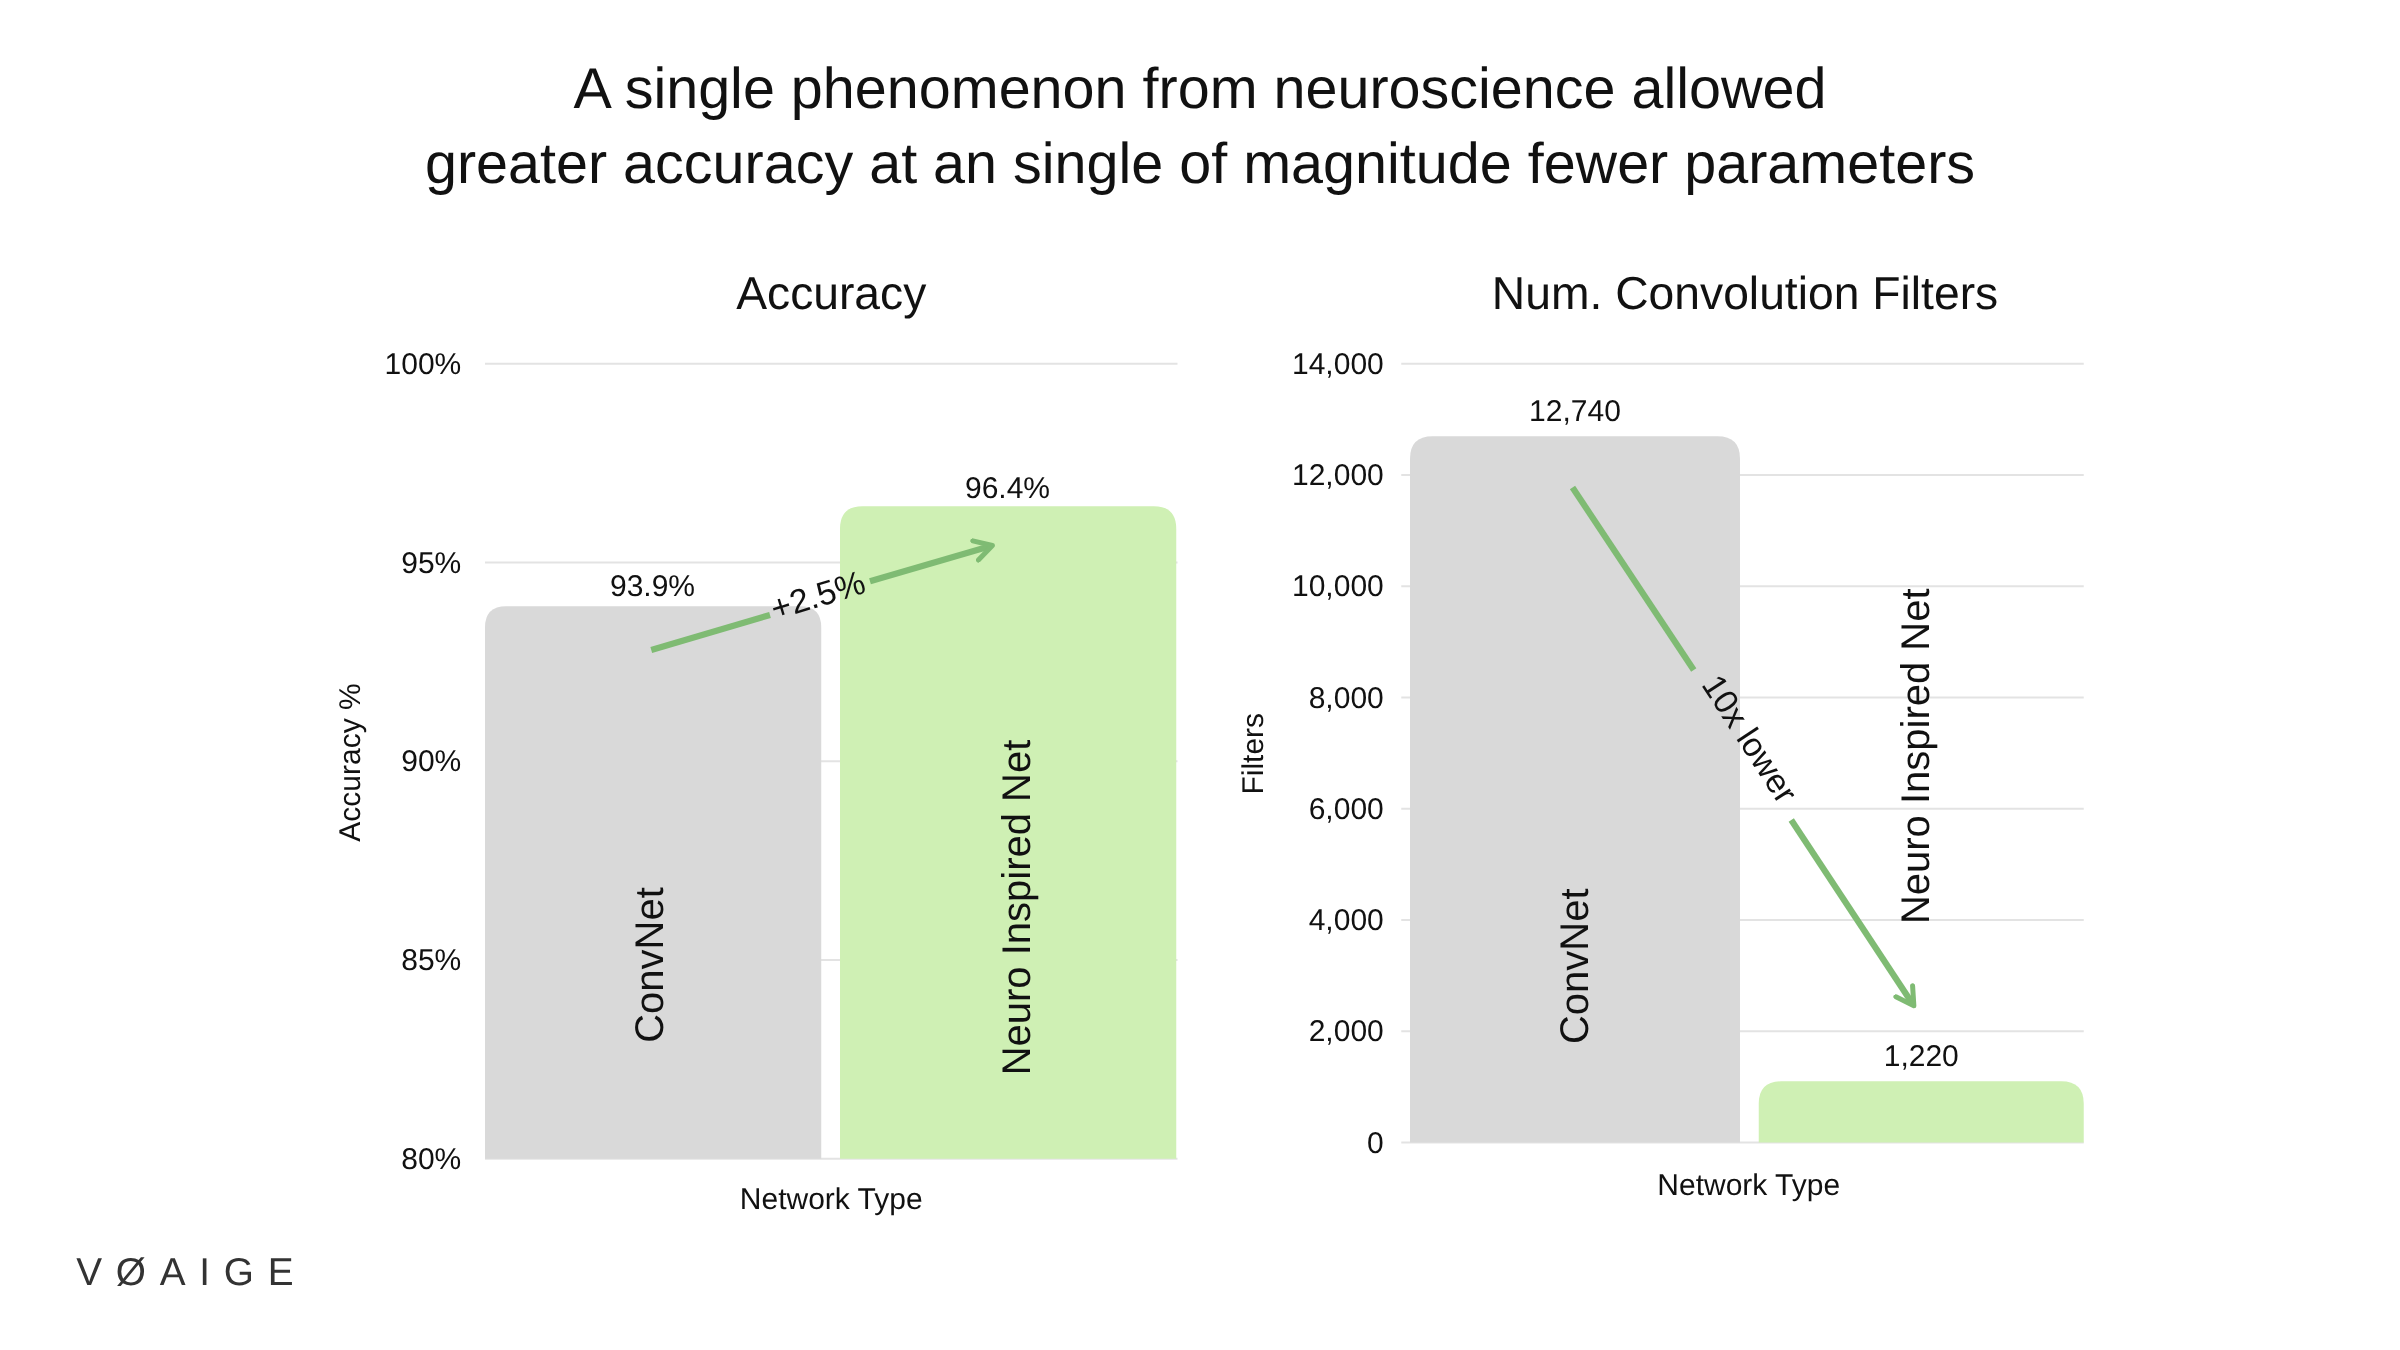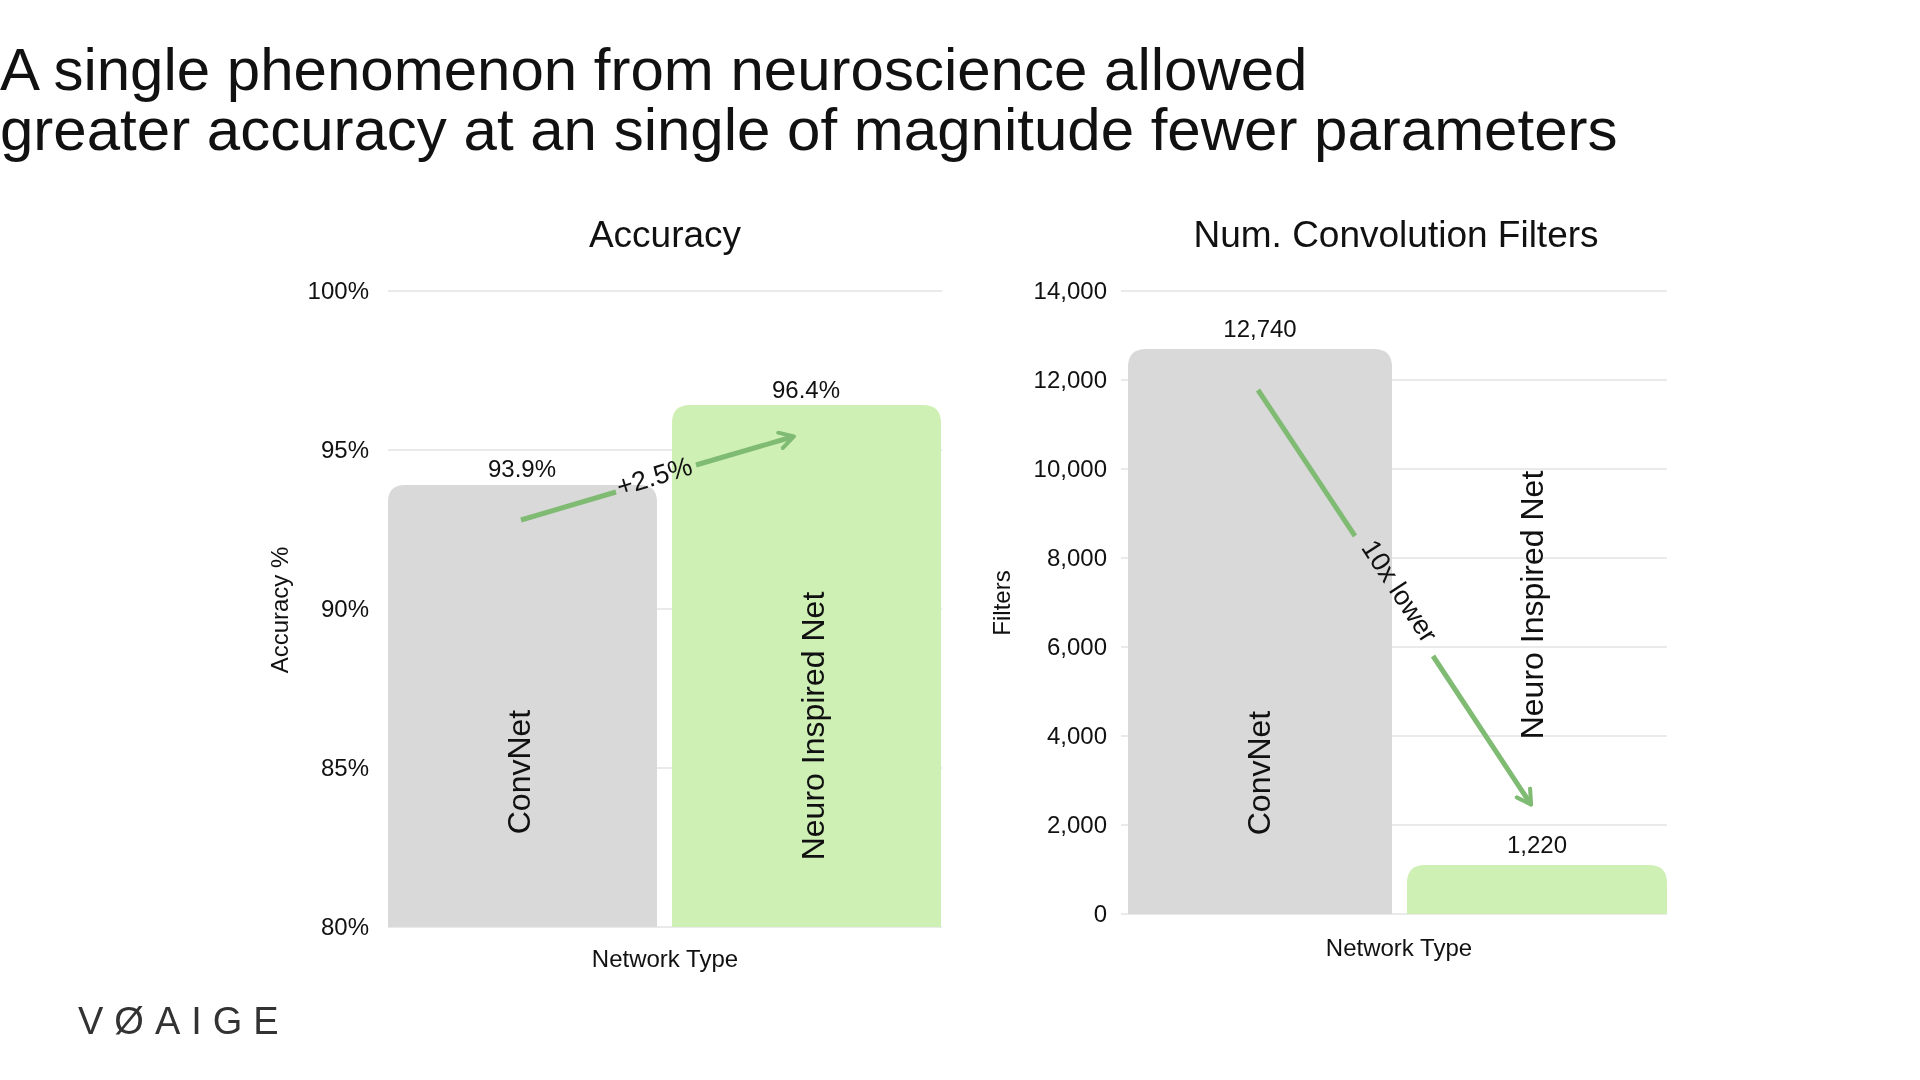--- a/index.html
+++ b/index.html
@@ -1,23 +1,23 @@
 <!DOCTYPE html>
 <html><head>
 <meta charset="utf-8">
 <style>
   html, body { margin:0; padding:0; background:#ffffff; }
   body { width:1920px; height:1080px; position:relative; overflow:hidden;
          font-family:"Liberation Sans", "DejaVu Sans", sans-serif; color:#111; }
-  .title { position:absolute; left:0; width:1920px; top:40px; 
-           font-size:60px; line-height:60px; font-weight:400; color:#111; }
+  .title { position:absolute; left:0; width:1920px; top:40px; text-align:center;
+           font-size:46px; line-height:60px; font-weight:400; color:#111; }
   .title div { white-space:nowrap; }
   svg#charts { position:absolute; left:0; top:0; }
   svg text { font-family:"Liberation Sans", "DejaVu Sans", sans-serif; fill:#111; }
-  .logo { position:absolute; left:78px; top:1000px; font-size:38px; letter-spacing:11px;
+  .logo { position:absolute; left:61px; top:1000px; font-size:31px; letter-spacing:11px;
           color:#333; font-weight:300; }
 </style>
 </head>
 <body>
 
 <div class="title">
   <div>A single phenomenon from neuroscience allowed</div>
   <div>greater accuracy at an single of magnitude fewer parameters</div>
 </div>
 

